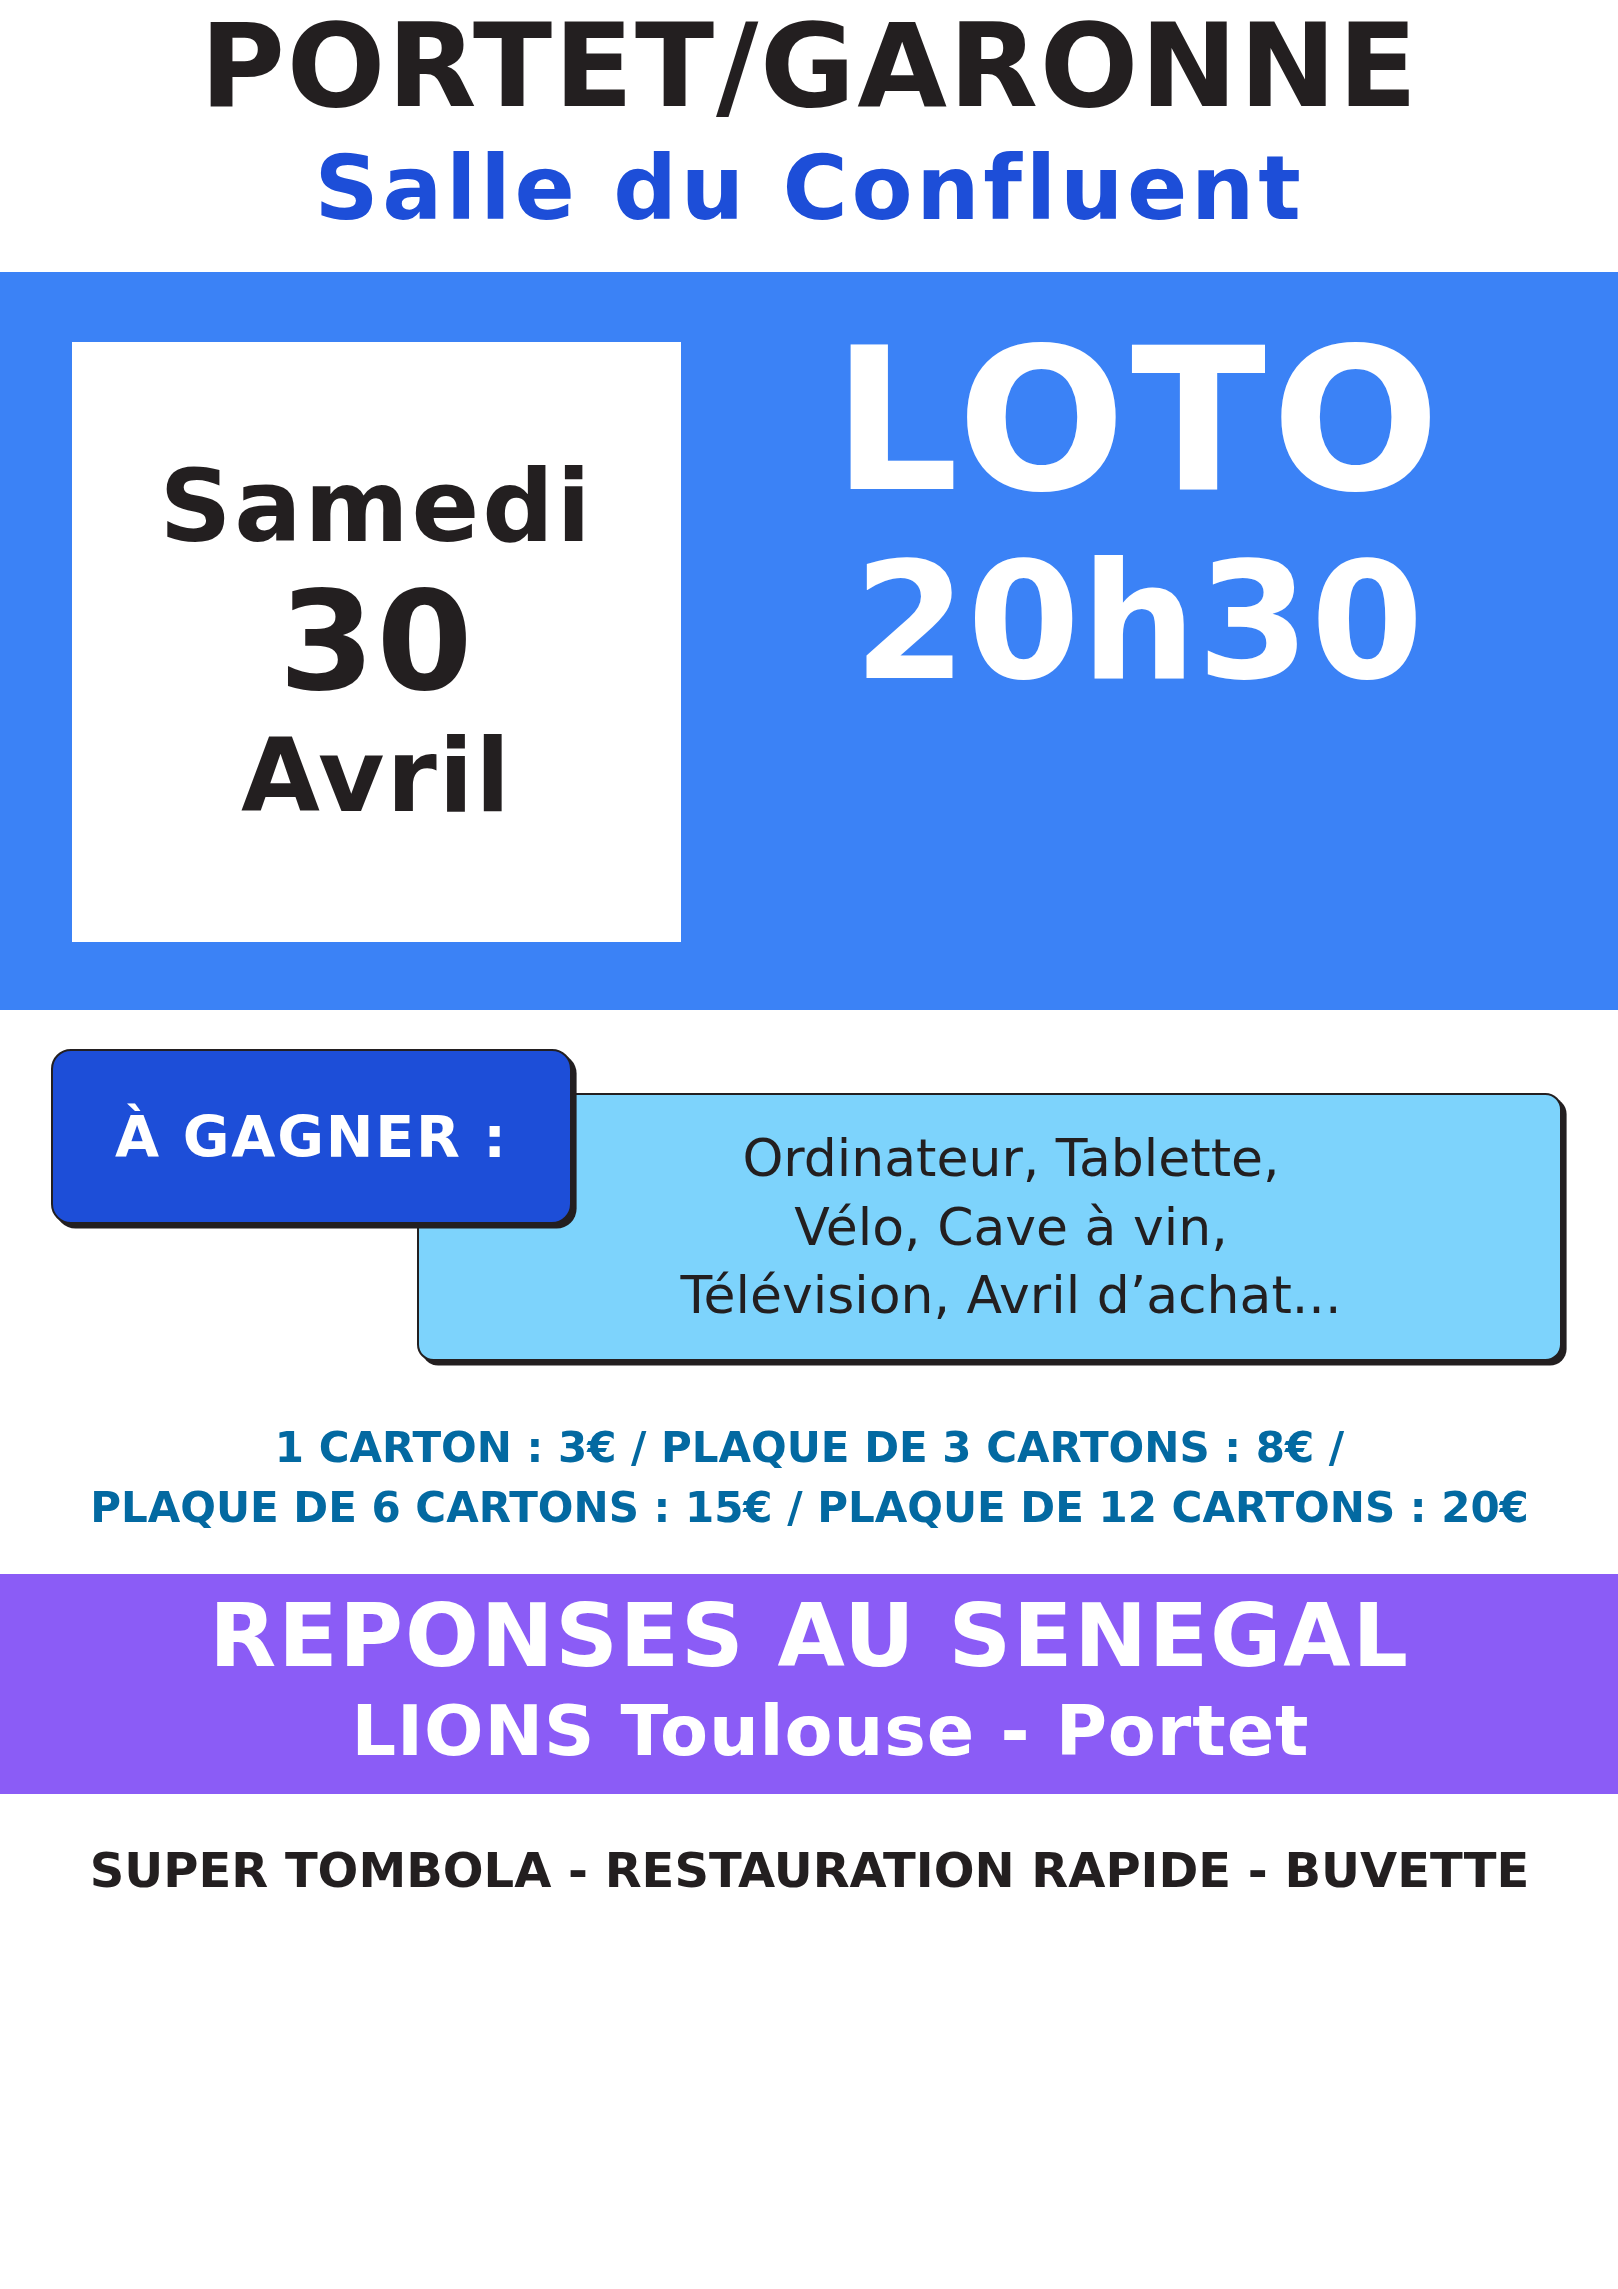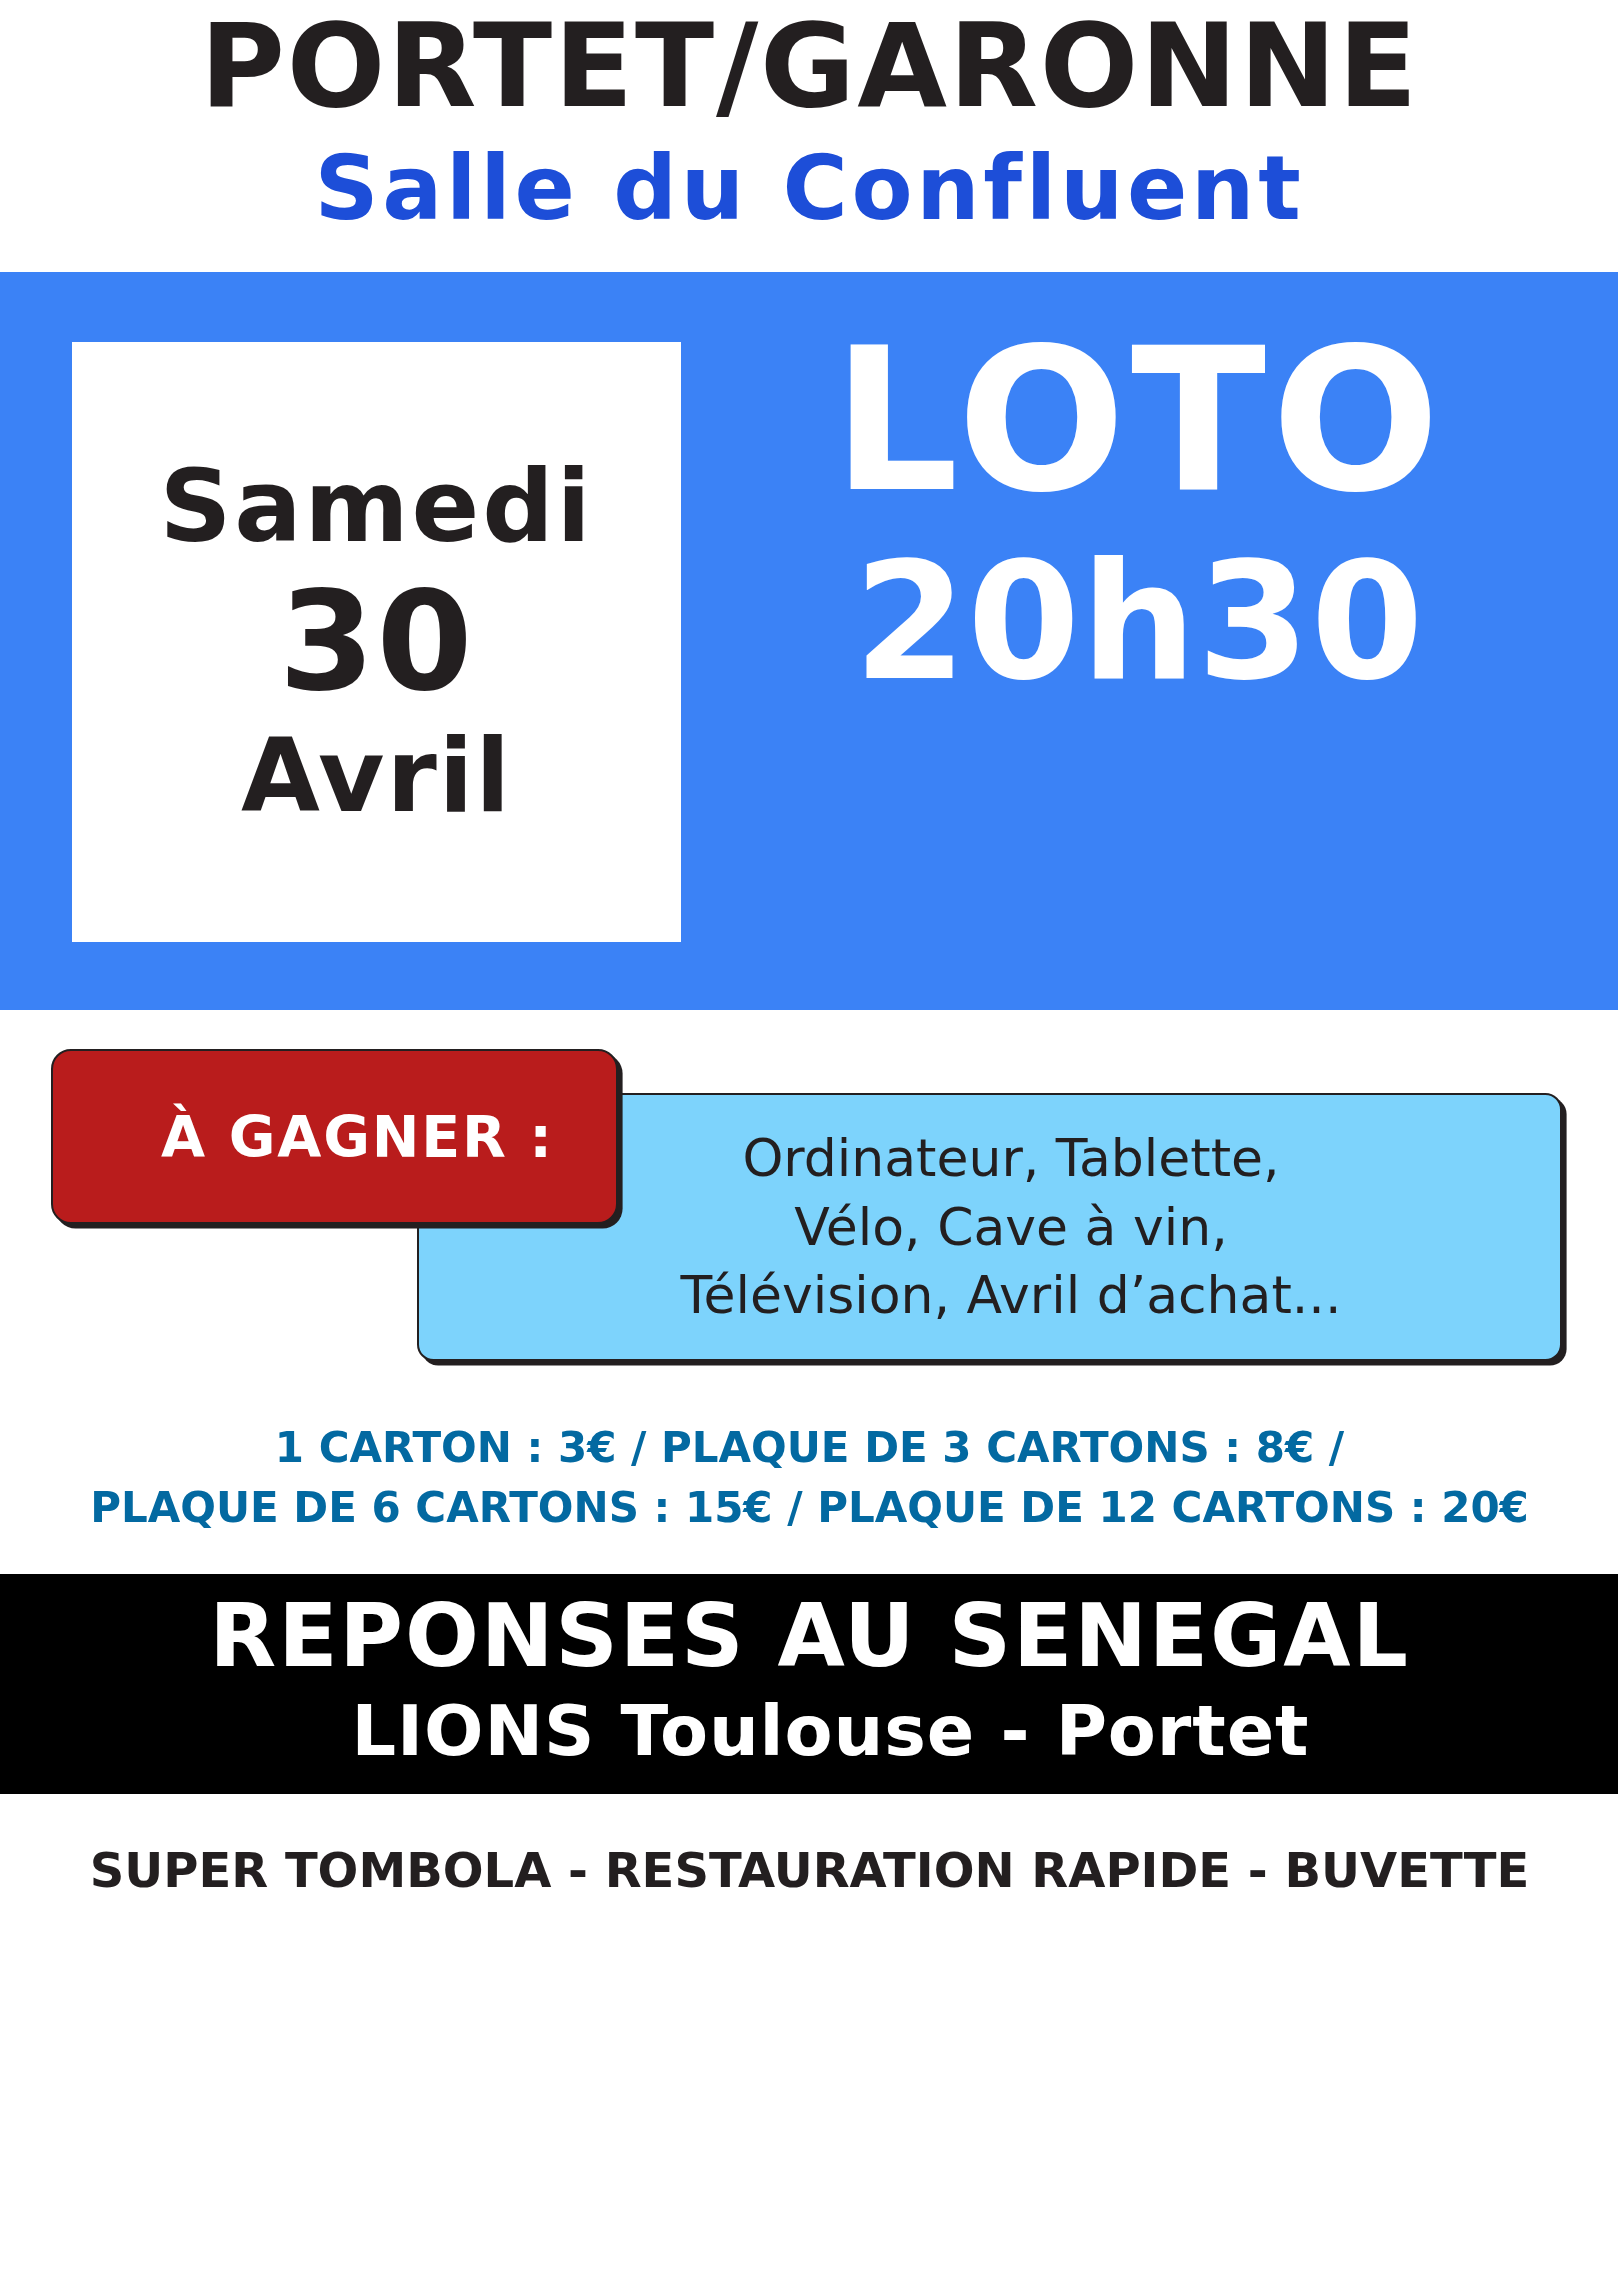--- a/index.html
+++ b/index.html
@@ -147,29 +147,28 @@
     line-height: 1.32;
     color: #231f20;
     padding: 0 22px 0 65px;
   }
   .gagner-tab {
     position: absolute;
     left: 51px;
     top: 0px;
     width: 517px;
     height: 171px;
-    background: #b91c1c;
+    background: #1d4ed8;
     border: 2.8px solid #231f20;
     border-radius: 20px;
     box-shadow: 4.6px 4.6px 0 0 #231f20;
     display: flex;
     align-items: center;
     justify-content: center;
     z-index: 3;
-    padding-left: 46px;
   }
   .gagner-tab span {
     font-family: "DejaVu Sans", sans-serif;
     font-weight: 700;
     font-size: 57px;
     letter-spacing: 1.8px;
     color: #ffffff;
   }
 
   
@@ -182,21 +181,21 @@
   }
   .pricing .line {
     font-size: 42px;
     line-height: 1.42;
     white-space: nowrap;
   }
 
   
   .org-band {
     margin-top: 37px;
-    background: #000000;
+    background: #8b5cf6;
     padding: 16.6px 0 24px 0;
     text-align: center;
   }
   .org-band .line1 {
     font-family: "DejaVu Sans", sans-serif;
     font-weight: 700;
     font-size: 87px;
     letter-spacing: 1.8px;
     color: #ffffff;
     line-height: 1.05;

